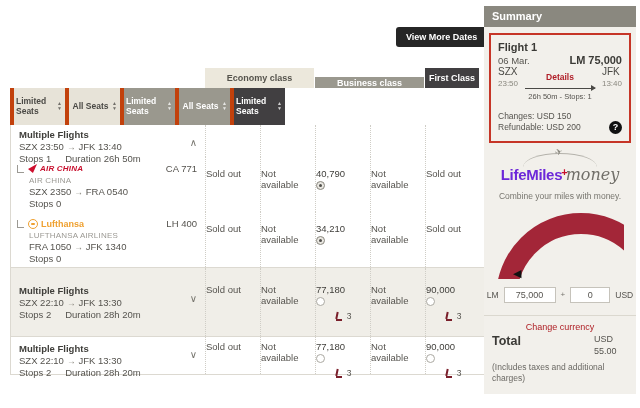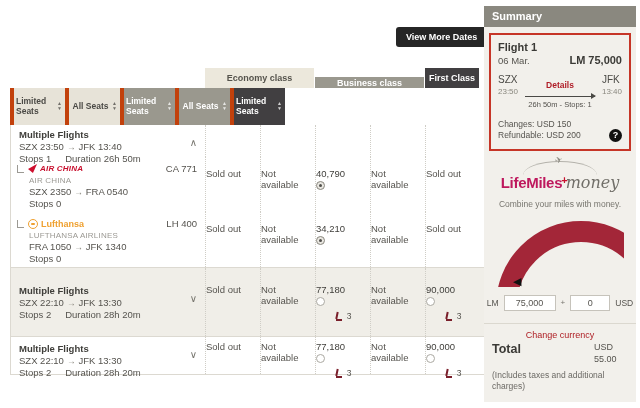--- a/index.html
+++ b/index.html
@@ -88,42 +88,42 @@
   
   .right-panel { position:absolute; left:484px; top:6px; width:152px; }
   .panel-main { background:#F2F0EB; padding-bottom:8px; }
   .sum-hdr { height:21px; line-height:21px; background:#8A887F; color:#FFF;
         font-size:11px; font-weight:bold; padding-left:8px; }
   .flight-box { margin:6px 5px 0 5px; border:2px solid #C63527; padding:6px 7px 7px; }
   .fb-title { font-weight:bold; font-size:11px; color:#3B3A36; }
   .fb-row1 { display:flex; justify-content:space-between; align-items:flex-end; margin-top:1px; }
   .fb-date { font-size:9.5px; color:#55534E; }
   .fb-miles { font-size:11px; font-weight:bold; color:#3B3A36; }
-  .fb-route { display:flex; justify-content:space-between; margin-top:8px; }
+  .fb-route { display:flex; justify-content:space-between; }
   .ep-code { font-size:10px; color:#4A4945; }
   .ep-time { font-size:8px; color:#8A887F; margin-top:2px; }
   .fb-mid { flex:1; margin:0 5px; text-align:center; }
   .details-link { font-size:8.5px; font-weight:bold; color:#B01E28; cursor:pointer; }
   .arrow-line { height:1px; background:#4A4945; margin:4px 2px 3px; position:relative; }
   .arrow-line::after { content:""; position:absolute; right:-1px; top:-3px;
         border-left:5px solid #4A4945; border-top:3px solid transparent; border-bottom:3px solid transparent; }
   .fb-dur { font-size:7.5px; color:#55534E; }
   .fb-foot { margin-top:10px; position:relative; padding-right:16px; font-size:8.5px;
         color:#55534E; line-height:1.35; }
   .help { position:absolute; right:0; bottom:0; width:13px; height:13px; border-radius:50%;
         background:#111; color:#FFF; font-size:9px; font-weight:bold; text-align:center;
         line-height:13px; cursor:pointer; }
 
   .lm-logo-block { text-align:center; margin-top:10px; }
   .doodle { width:74px; height:14px; margin:0 auto; border-top:1px solid #B3B1AA;
         border-radius:50% / 100% 100% 0 0; position:relative; }
   .doodle .plane { position:absolute; top:-7px; left:32px; font-size:9px; color:#8A887F;
         transform:rotate(-18deg); display:inline-block; }
   .logo-line { margin-top:-2px; white-space:nowrap; }
-  .logo-life { font-size:15px; font-weight:bold; color:#be185d; letter-spacing:-.3px; }
+  .logo-life { font-size:15px; font-weight:bold; color:#6d28d9; letter-spacing:-.3px; }
   .logo-plus { font-size:11px; font-weight:bold; color:#C8102E; vertical-align:4px; margin-left:-1px; }
   .logo-money { font-size:16px; font-style:italic; font-family:"DejaVu Serif", serif; color:#716F69; margin-left:-2px; }
   .tagline { font-size:8.5px; color:#77756E; margin-top:7px; }
 
   .gauge-wrap { position:relative; width:128px; height:66px; margin:12px auto 0; }
   .gauge { position:absolute; inset:0; overflow:hidden; }
   .gauge::before { content:""; position:absolute; left:0; top:0; width:128px; height:128px;
         border-radius:50%; border:21px solid #A32638; }
   .gauge-handle { position:absolute; left:17px; bottom:-1px; font-size:11px; color:#111; cursor:grab; }
 

